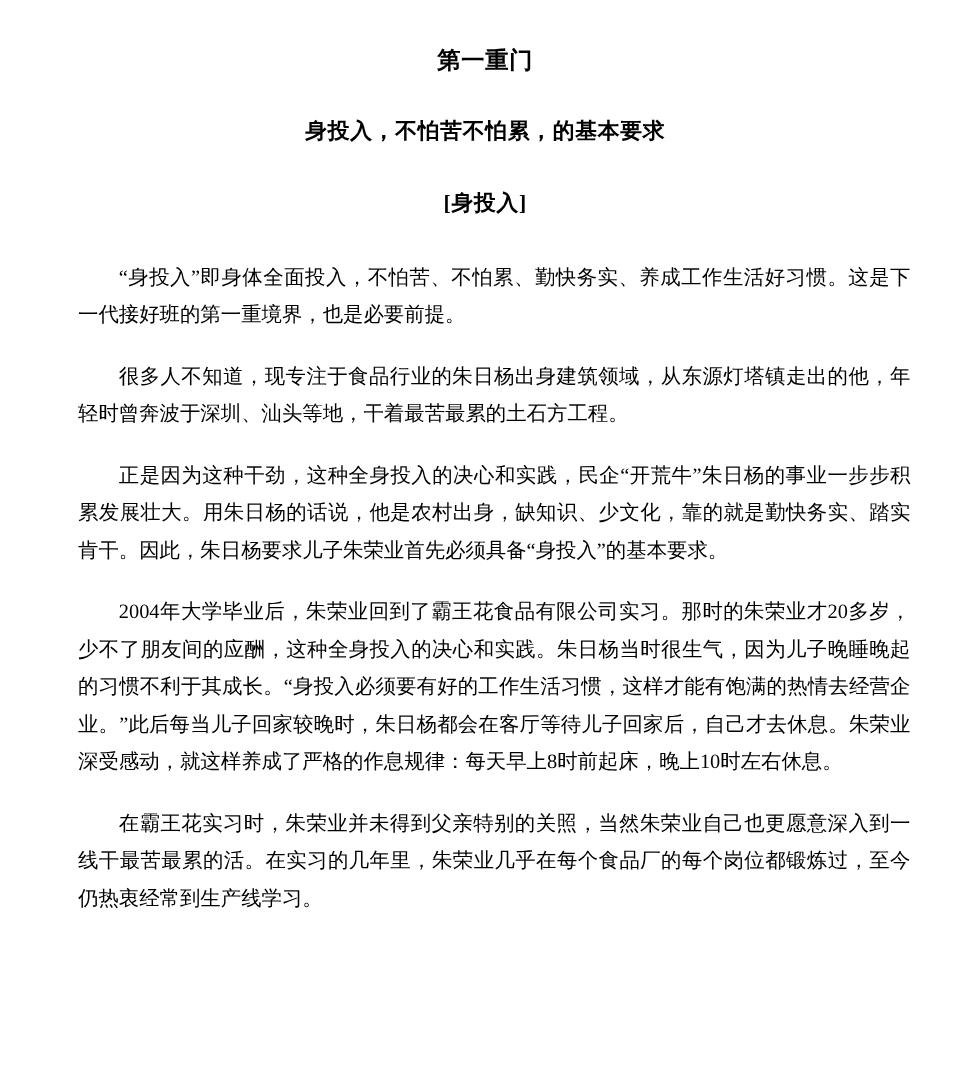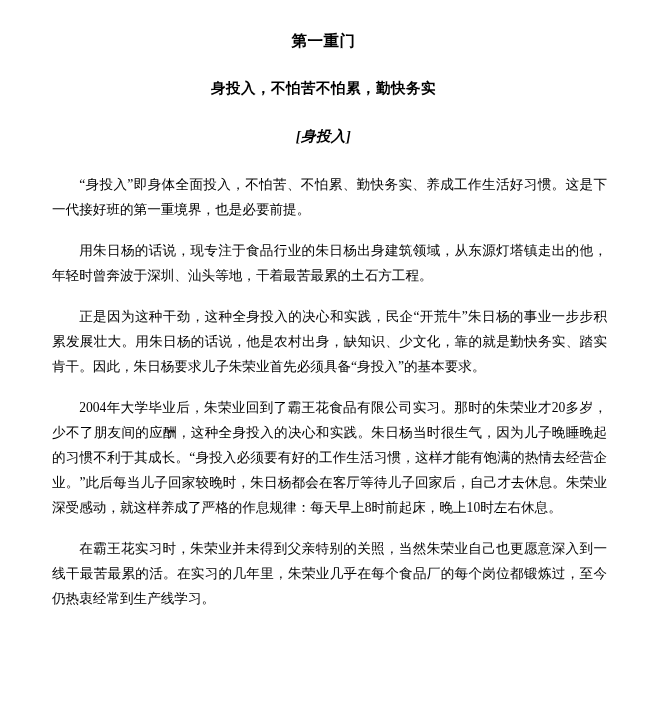--- a/index.html
+++ b/index.html
@@ -37,21 +37,20 @@
     margin: 26px 0 0 0;
     letter-spacing: 0.5px;
   }
   .h3 {
     text-align: center;
     font-weight: bold;
     font-size: 14.5px;
     line-height: 1.4;
     margin: 28px 0 0 0;
     letter-spacing: 0.5px;
-    font-style: italic;
   }
   .body-wrap {
     margin-top: 26px;
   }
   p.para {
     font-size: 13.6px;
     line-height: 25px;
     margin: 0 0 16px 12px;
     text-align: justify;
     text-justify: inter-ideograph;
@@ -64,25 +63,25 @@
     margin-bottom: 0;
   }
 </style>
 </head>
 <body>
 
 <div class="page">
 
   <div class="h1">第一重门</div>
 
-  <div class="h2">身投入，不怕苦不怕累，勤快务实</div>
+  <div class="h2">身投入，不怕苦不怕累，的基本要求</div>
 
   <div class="h3">[身投入]</div>
 
   <div class="body-wrap">
     <p class="para">“身投入”即身体全面投入，不怕苦、不怕累、勤快务实、养成工作生活好习惯。这是下一代接好班的第一重境界，也是必要前提。</p>
-    <p class="para">用朱日杨的话说，现专注于食品行业的朱日杨出身建筑领域，从东源灯塔镇走出的他，年轻时曾奔波于深圳、汕头等地，干着最苦最累的土石方工程。</p>
+    <p class="para">很多人不知道，现专注于食品行业的朱日杨出身建筑领域，从东源灯塔镇走出的他，年轻时曾奔波于深圳、汕头等地，干着最苦最累的土石方工程。</p>
     <p class="para">正是因为这种干劲，这种全身投入的决心和实践，民企“开荒牛”朱日杨的事业一步步积累发展壮大。用朱日杨的话说，他是农村出身，缺知识、少文化，靠的就是勤快务实、踏实肯干。因此，朱日杨要求儿子朱荣业首先必须具备“身投入”的基本要求。</p>
     <p class="para">2004年大学毕业后，朱荣业回到了霸王花食品有限公司实习。那时的朱荣业才20多岁，少不了朋友间的应酬，这种全身投入的决心和实践。朱日杨当时很生气，因为儿子晚睡晚起的习惯不利于其成长。“身投入必须要有好的工作生活习惯，这样才能有饱满的热情去经营企业。”此后每当儿子回家较晚时，朱日杨都会在客厅等待儿子回家后，自己才去休息。朱荣业深受感动，就这样养成了严格的作息规律：每天早上8时前起床，晚上10时左右休息。</p>
     <p class="para tight">在霸王花实习时，朱荣业并未得到父亲特别的关照，当然朱荣业自己也更愿意深入到一线干最苦最累的活。在实习的几年里，朱荣业几乎在每个食品厂的每个岗位都锻炼过，至今仍热衷经常到生产线学习。</p>
   </div>
 
 </div>
 
 </body></html>

